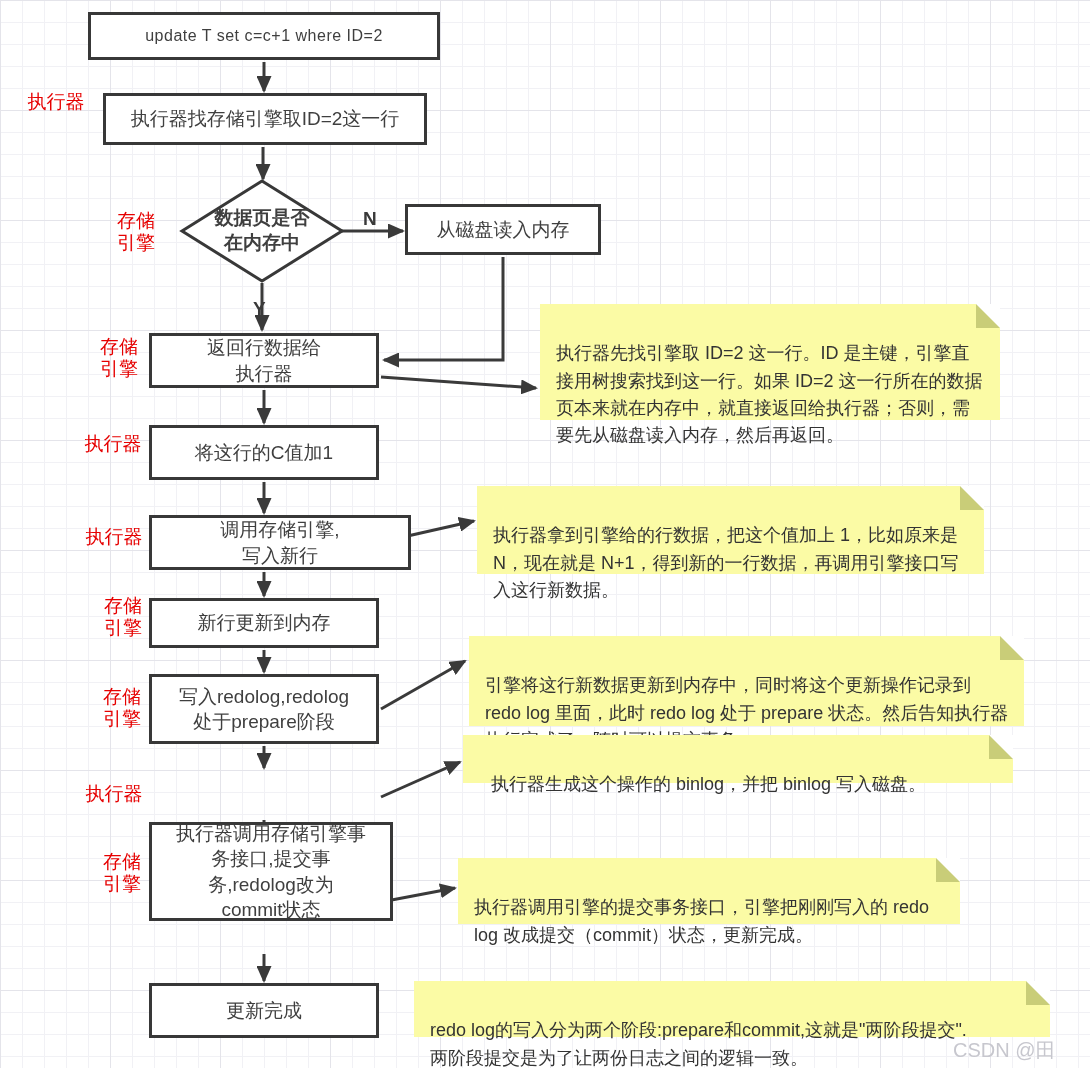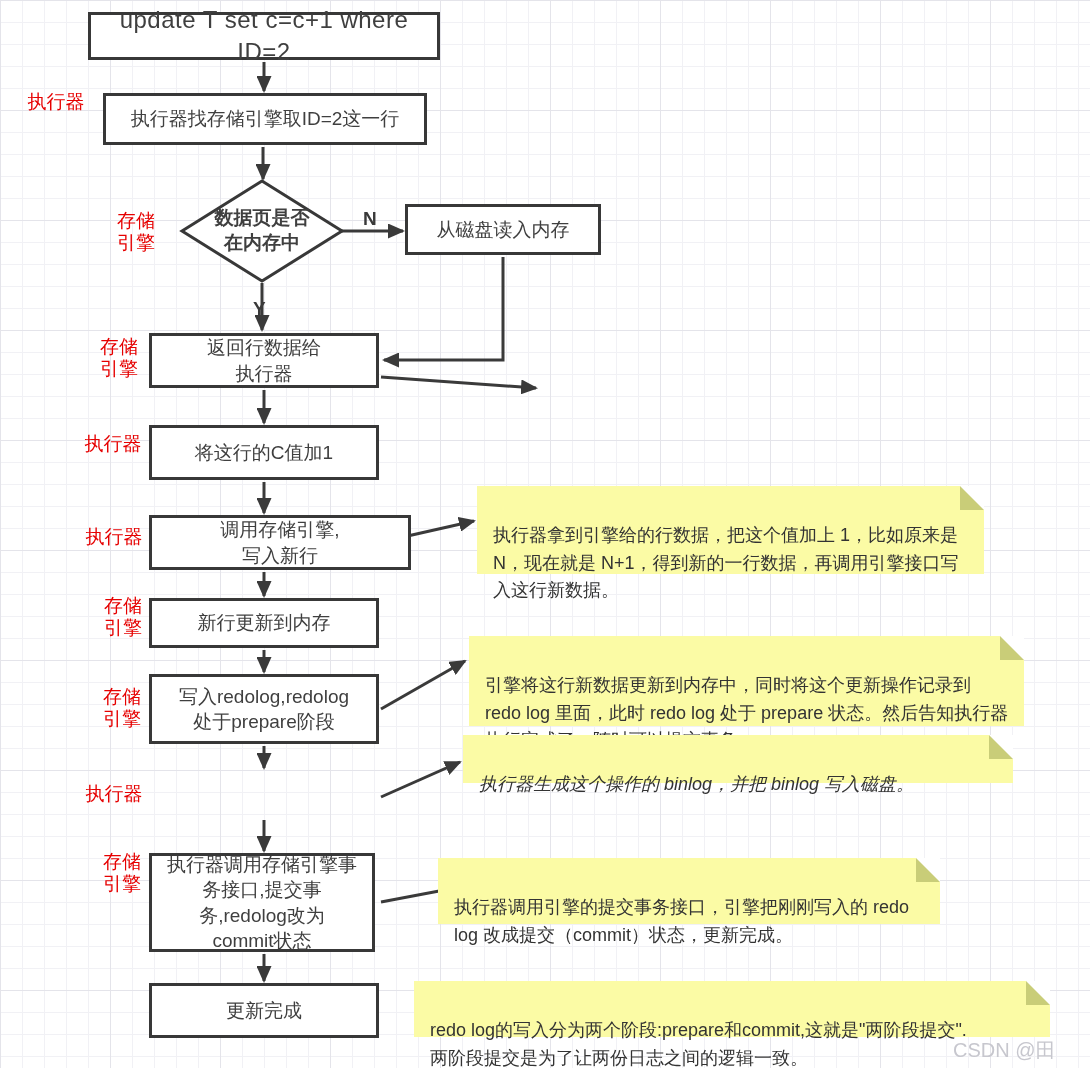--- a/index.html
+++ b/index.html
@@ -24,21 +24,21 @@
     position:absolute;z-index:2;
     box-sizing:border-box;
     background:#ffffff;
     border:3px solid #383838;
     color:#3f3f3f;
     display:flex;align-items:center;justify-content:center;
     text-align:center;
     font-size:19px;line-height:1.32;
     white-space:pre-line;
   }
-  .box.sql{font-size:24px;letter-spacing:0.5px;}
+  .box.sql{font-size:16px;letter-spacing:0.5px;}
   .diamond-label{
     position:absolute;z-index:2;
     color:#3f3f3f;font-size:19px;line-height:1.3;
     display:flex;align-items:center;justify-content:center;
     text-align:center;white-space:pre-line;font-weight:bold;
   }
   .role{
     position:absolute;z-index:2;
     color:#e60000;
     font-size:19px;line-height:1.18;
@@ -57,21 +57,21 @@
     padding:9px 14px 9px 16px;
     white-space:pre-line;
   }
   .note .fold{
     position:absolute;top:0;right:0;
     width:0;height:0;
     border-style:solid;
     border-width:0 24px 24px 0;
     border-color:#ffffff #ffffff #c9cd78 transparent;
   }
-  .note.indent{padding-left:16px;font-style:italic;}
+  .note.indent{padding-left:28px;}
   .watermark{
     position:absolute;z-index:2;
     color:#c7c7ce;font-size:20px;
   }
 </style>
 </head>
 <body>
 
 <div id="canvas">
 
@@ -109,21 +109,21 @@
 在内存中</div>
   <div class="box" style="left:405px;top:204px;width:196px;height:51px">从磁盘读入内存</div>
   <div class="box" style="left:149px;top:333px;width:230px;height:55px">返回行数据给
 执行器</div>
   <div class="box" style="left:149px;top:425px;width:230px;height:55px">将这行的C值加1</div>
   <div class="box" style="left:149px;top:515px;width:262px;height:55px">调用存储引擎,
 写入新行</div>
   <div class="box" style="left:149px;top:598px;width:230px;height:50px">新行更新到内存</div>
   <div class="box" style="left:149px;top:674px;width:230px;height:70px">写入redolog,redolog
 处于prepare阶段</div>
-  <div class="box" style="left:149px;top:853px;width:226px;height:99px">执行器调用存储引擎事
+  <div class="box" style="left:149px;top:822px;width:244px;height:99px">执行器调用存储引擎事
 务接口,提交事
 务,redolog改为
 commit状态</div>
   <div class="box" style="left:149px;top:983px;width:230px;height:55px">更新完成</div>
 
   <div class="branch" style="left:363px;top:208px">N</div>
   <div class="branch" style="left:253px;top:298px">Y</div>
 
   <div class="role" style="left:22px;top:91px;width:68px">执行器</div>
   <div class="role" style="left:112px;top:210px;width:48px">存储
@@ -133,33 +133,37 @@
   <div class="role" style="left:81px;top:433px;width:64px">执行器</div>
   <div class="role" style="left:83px;top:526px;width:62px">执行器</div>
   <div class="role" style="left:99px;top:595px;width:48px">存储
 引擎</div>
   <div class="role" style="left:97px;top:686px;width:50px">存储
 引擎</div>
   <div class="role" style="left:83px;top:783px;width:62px">执行器</div>
   <div class="role" style="left:97px;top:851px;width:50px">存储
 引擎</div>
 
+  <div class="note" style="left:540px;top:304px;width:460px;height:116px">
+    <span>执行器先找引擎取 ID=2 这一行。ID 是主键，引擎直接用树搜索找到这一行。如果 ID=2 这一行所在的数据页本来就在内存中，就直接返回给执行器；否则，需要先从磁盘读入内存，然后再返回。</span>
+    <span class="fold"></span>
+  </div>
   <div class="note" style="left:477px;top:486px;width:507px;height:88px">
     <span>执行器拿到引擎给的行数据，把这个值加上 1，比如原来是 N，现在就是 N+1，得到新的一行数据，再调用引擎接口写入这行新数据。</span>
     <span class="fold"></span>
   </div>
   <div class="note" style="left:469px;top:636px;width:555px;height:90px">
     <span>引擎将这行新数据更新到内存中，同时将这个更新操作记录到 redo log 里面，此时 redo log 处于 prepare 状态。然后告知执行器执行完成了，随时可以提交事务。</span>
     <span class="fold"></span>
   </div>
   <div class="note indent" style="left:463px;top:735px;width:550px;height:48px">
     <span>执行器生成这个操作的 binlog，并把 binlog 写入磁盘。</span>
     <span class="fold"></span>
   </div>
-  <div class="note" style="left:438px;top:858px;width:502px;height:66px">
+  <div class="note" style="left:458px;top:858px;width:502px;height:66px">
     <span>执行器调用引擎的提交事务接口，引擎把刚刚写入的 redo log 改成提交（commit）状态，更新完成。</span>
     <span class="fold"></span>
   </div>
   <div class="note" style="left:414px;top:981px;width:636px;height:56px">
     <span>redo log的写入分为两个阶段:prepare和commit,这就是"两阶段提交".
 两阶段提交是为了让两份日志之间的逻辑一致。</span>
     <span class="fold"></span>
   </div>
 
   <div class="watermark" style="left:953px;top:1037px">CSDN @田埂、</div>

